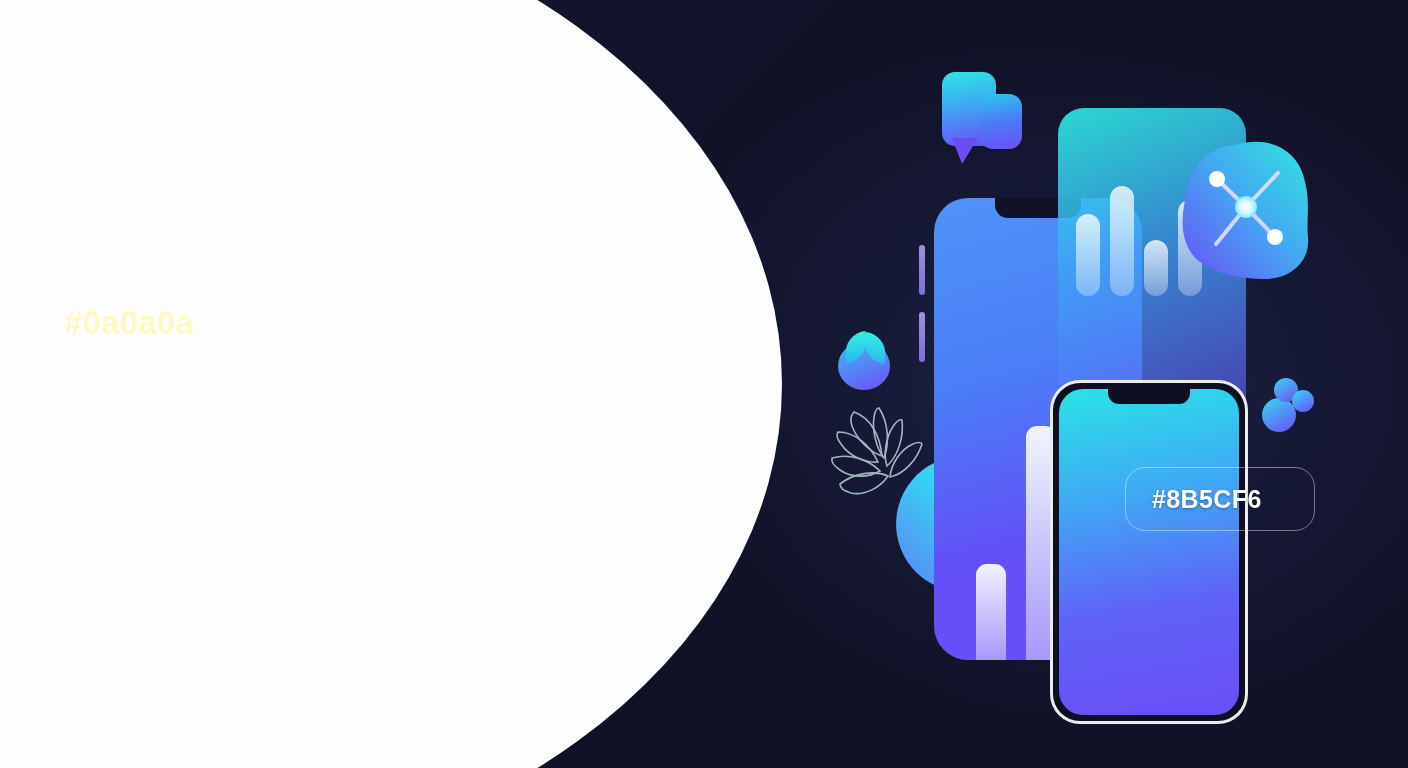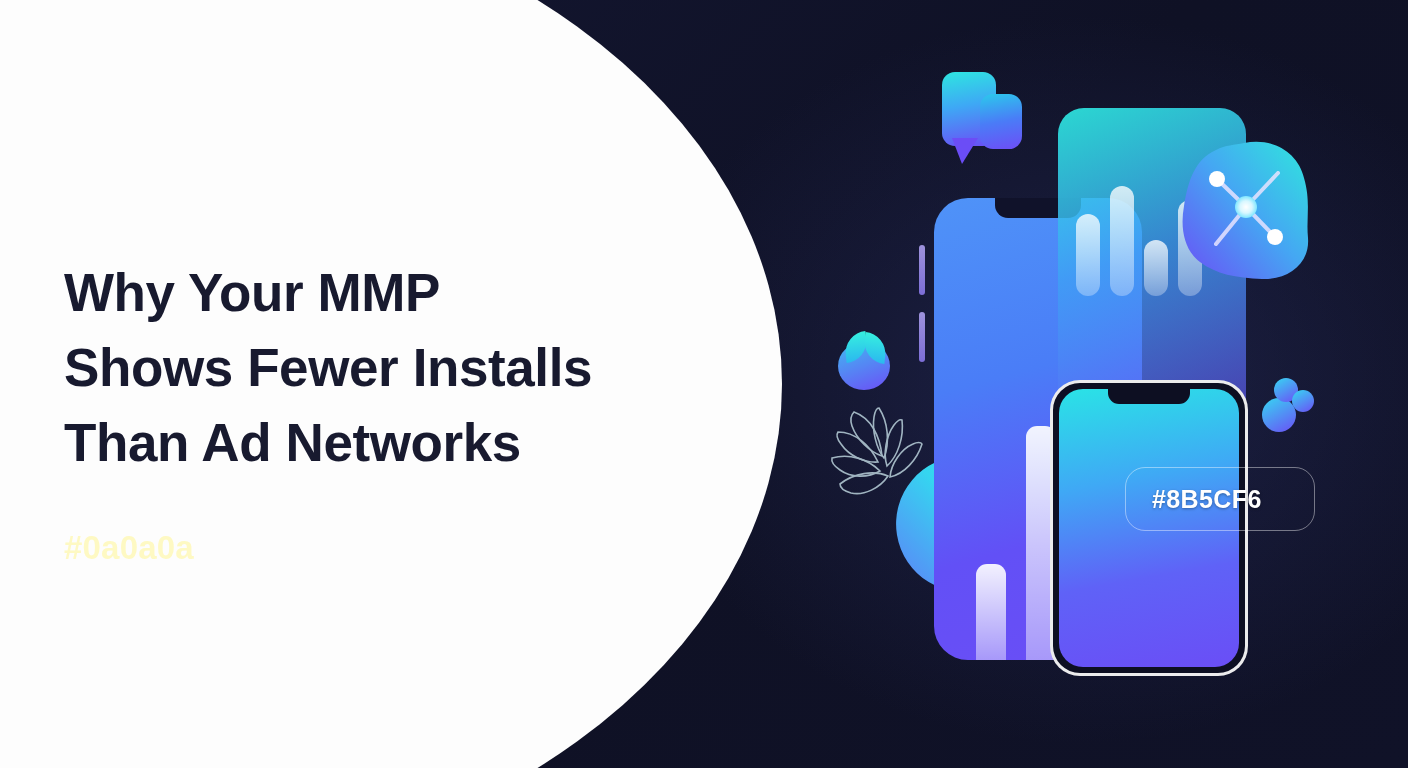--- a/index.html
+++ b/index.html
@@ -159,21 +159,21 @@
   .triblob i {
     position:absolute; border-radius:50%;
     background:linear-gradient(150deg,#36d7f2,#6b4ff6);
   }
   .triblob i.c1 { left:2px; top:20px; width:34px; height:34px; }
   .triblob i.c2 { left:14px; top:0px; width:24px; height:24px; }
   .triblob i.c3 { left:32px; top:12px; width:22px; height:22px; }
 
   
   .phone-front {
-    left:250px; top:380px; width:198px; height:296px;
+    left:250px; top:380px; width:198px; height:344px;
     border-radius:30px;
     border:3px solid rgba(255,255,255,.92);
     background:#0d0f22;
     padding:6px;
     overflow:visible;
   }
   .phone-front .screen {
     position:relative;
     width:100%; height:100%;
     border-radius:24px;
@@ -208,23 +208,20 @@
 </style>
 </head>
 <body>
 
 <div class="banner">
 
   <div class="bg-dark"></div>
   <div class="white-panel"></div>
 
   <div class="copy">
-    <div class="headline">Why Your MMP
-Shows Fewer Installs
-Than Ad Networks</div>
     <div class="subline">#0a0a0a</div>
   </div>
 
   <div class="art">
 
     <div class="bubble-group">
       <div class="bubble b1"></div>
       <div class="bubble b2"></div>
       <div class="bubble-tail"></div>
     </div>

